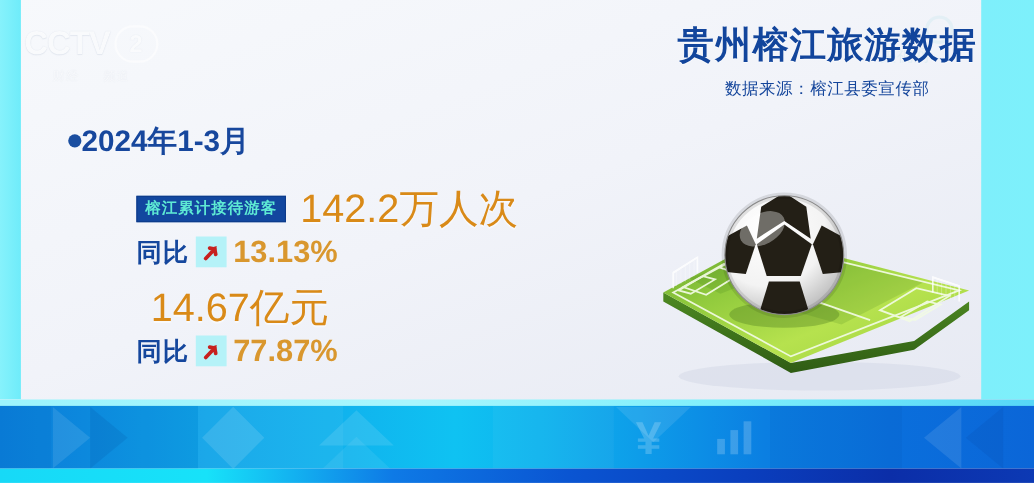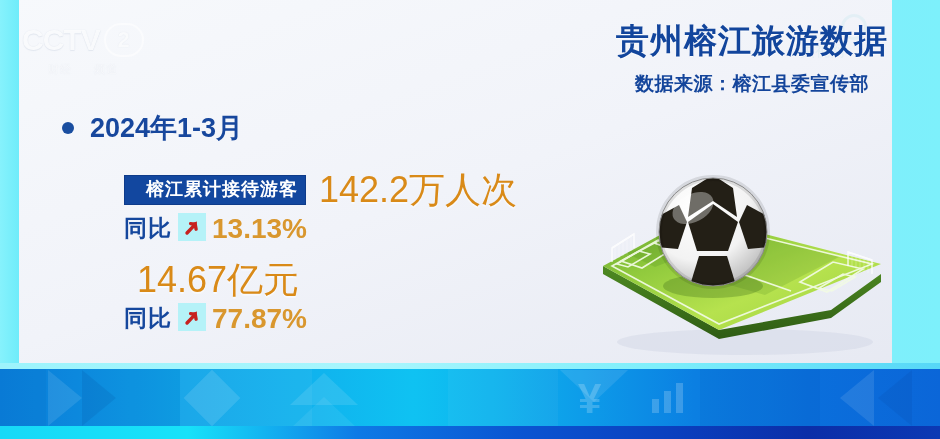--- a/index.html
+++ b/index.html
@@ -75,64 +75,64 @@
     text-align:center;
     z-index:5;
   }
   .headline .title {
     font-size:33px; font-weight:bold; color:#12459c;
     letter-spacing:1px; line-height:1.15;
     text-shadow:0 1px 0 rgba(255,255,255,.6);
   }
   .headline .subtitle {
     margin-top:11px;
-    font-size:19px; font-weight:bold; color:#14459b;
+    font-size:15px; font-weight:normal; color:#14459b;
     letter-spacing:.5px;
   }
 
   
   .period {
     position:absolute; left:62px; top:110px;
-    display:flex; align-items:center; gap:16px;
+    display:flex; align-items:center; gap:0;
     z-index:5;
   }
   .period .dot {
     width:12px; height:12px; border-radius:50%;
     background:#1a4ea0; display:inline-block;
   }
   .period .period-text {
     font-size:27px; font-weight:bold; color:#17479d;
     letter-spacing:0px;
   }
 
   
   .stats { position:absolute; left:124px; top:172px; z-index:5; }
   .stat-row { margin-bottom:17px; }
   .stat-top { display:flex; align-items:center; }
   .stat-badge {
     background:#12479f;
-    color:#ffffff;
-    font-size:18px; font-weight:bold;
-    padding:3px 7px 4px 21px;
+    color:#5eead4;
+    font-size:14px; font-weight:bold;
+    padding:3px 7px 4px 7px;
     letter-spacing:1px;
     line-height:1.12;
     white-space:nowrap;
     border:1px solid #0e3b8a;
   }
   .stat-value {
     margin-left:13px;
     font-size:36px; font-weight:normal;
     color:#d98a18;
     letter-spacing:0px;
     line-height:1;
     white-space:nowrap;
     text-shadow:0 2px 1px rgba(255,255,255,.55);
   }
   .stat-bottom {
-    display:flex; align-items:flex-start; gap:6px;
+    display:flex; align-items:center; gap:6px;
     margin-top:5px;
   }
   .stat-label {
     font-size:23px; font-weight:bold; color:#15479d;
     letter-spacing:1px;
   }
   .trend-icon {
     width:28px; height:28px;
     background:#b5f2f8;
     display:flex; align-items:center; justify-content:center;

